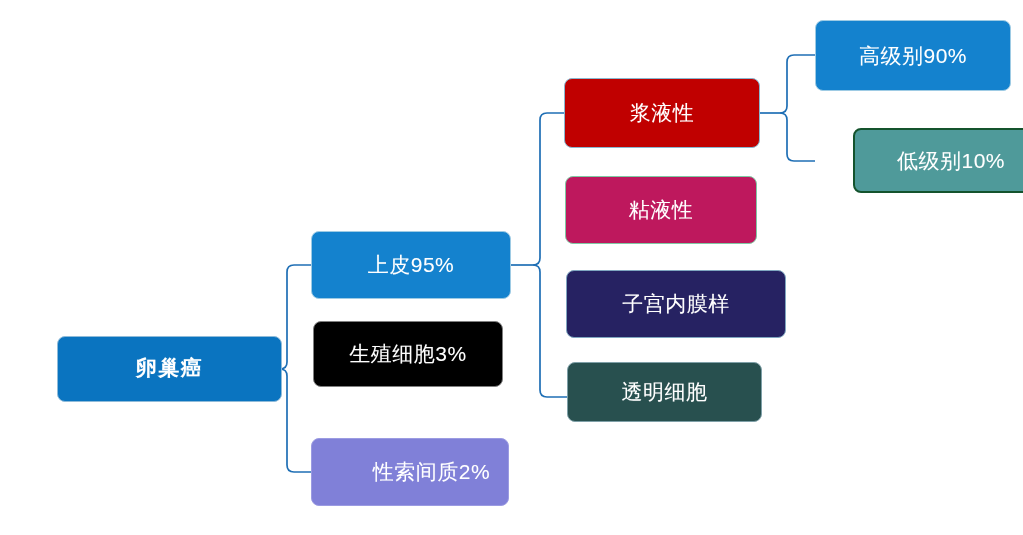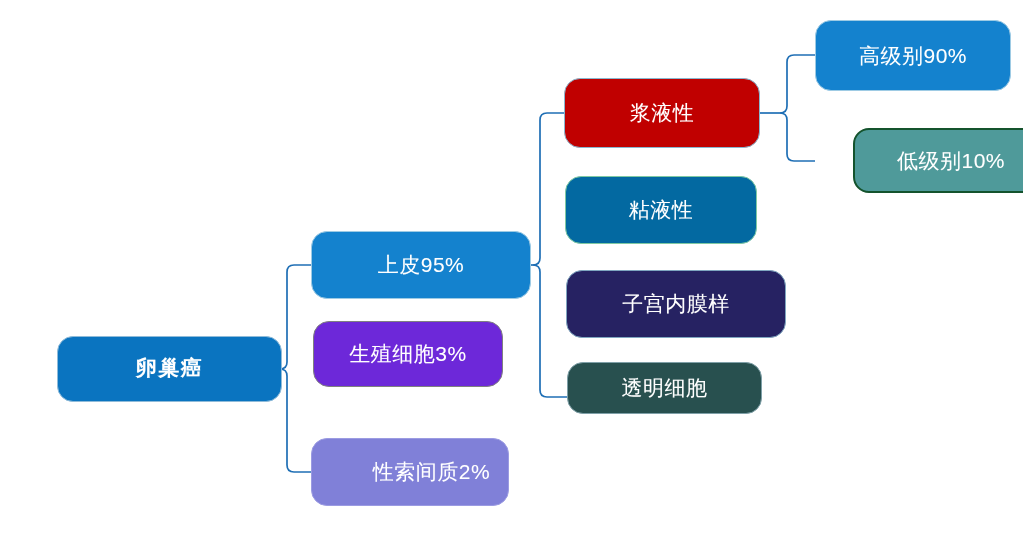--- a/index.html
+++ b/index.html
@@ -25,21 +25,21 @@
     width: 1023px;
     height: 535px;
     pointer-events: none;
   }
   .node {
     position: absolute;
     box-sizing: border-box;
     display: flex;
     align-items: center;
     justify-content: center;
-    border-radius: 16px;
+    border-radius: 8px;
     color: #ffffff;
     text-align: center;
     line-height: 1.1;
     letter-spacing: 0.5px;
     white-space: nowrap;
     z-index: 2;
   }
   .node-label {
     display: block;
     width: 100%;
@@ -52,60 +52,60 @@
     background: #0A74C0;
     border: 1px solid #8FBBD9;
     font-family: "Liberation Serif", "DejaVu Serif", serif;
     font-weight: bold;
     font-size: 21px;
     letter-spacing: 1.5px;
   }
 
   
   .node.epithelial {
-    left: 311px;  top: 231px;  width: 220px;  height: 68px;
+    left: 311px;  top: 231px;  width: 200px;  height: 68px;
     background: #1482CE;
     border: 1px solid #9ECBE4;
     font-size: 21px;
   }
   .node.germ-cell {
     left: 313px;  top: 321px;  width: 190px;  height: 66px;
-    background: #6d28d9;
+    background: #000000;
     border: 1px solid #808080;
     font-size: 21px;
   }
   .node.sex-cord {
     left: 311px;  top: 438px;  width: 198px;  height: 68px;
     background: #8080D8;
     border: 1px solid #9B9BE2;
     font-size: 21px;
     padding-left: 43px;
   }
 
   
   .node.serous {
     left: 564px;  top: 78px;  width: 196px;  height: 70px;
     background: #C00000;
     border: 1px solid #89B6CF;
     font-size: 21px;
   }
   .node.mucinous {
     left: 565px;  top: 176px;  width: 192px;  height: 68px;
-    background: #0369a1;
+    background: #be185d;
     border: 1px solid #7FC9A3;
     font-size: 21px;
   }
   .node.endometrioid {
     left: 566px;  top: 270px;  width: 220px;  height: 68px;
     background: #262262;
     border: 1px solid #7FA6C0;
     font-size: 21px;
   }
   .node.clear-cell {
-    left: 567px;  top: 362px;  width: 195px;  height: 52px;
+    left: 567px;  top: 362px;  width: 195px;  height: 60px;
     background: #28504F;
     border: 1px solid #7FA0A8;
     font-size: 21px;
   }
 
   
   .node.high-grade {
     left: 815px;  top: 20px;  width: 196px;  height: 71px;
     background: #1482CE;
     border: 1px solid #9ECBE4;

